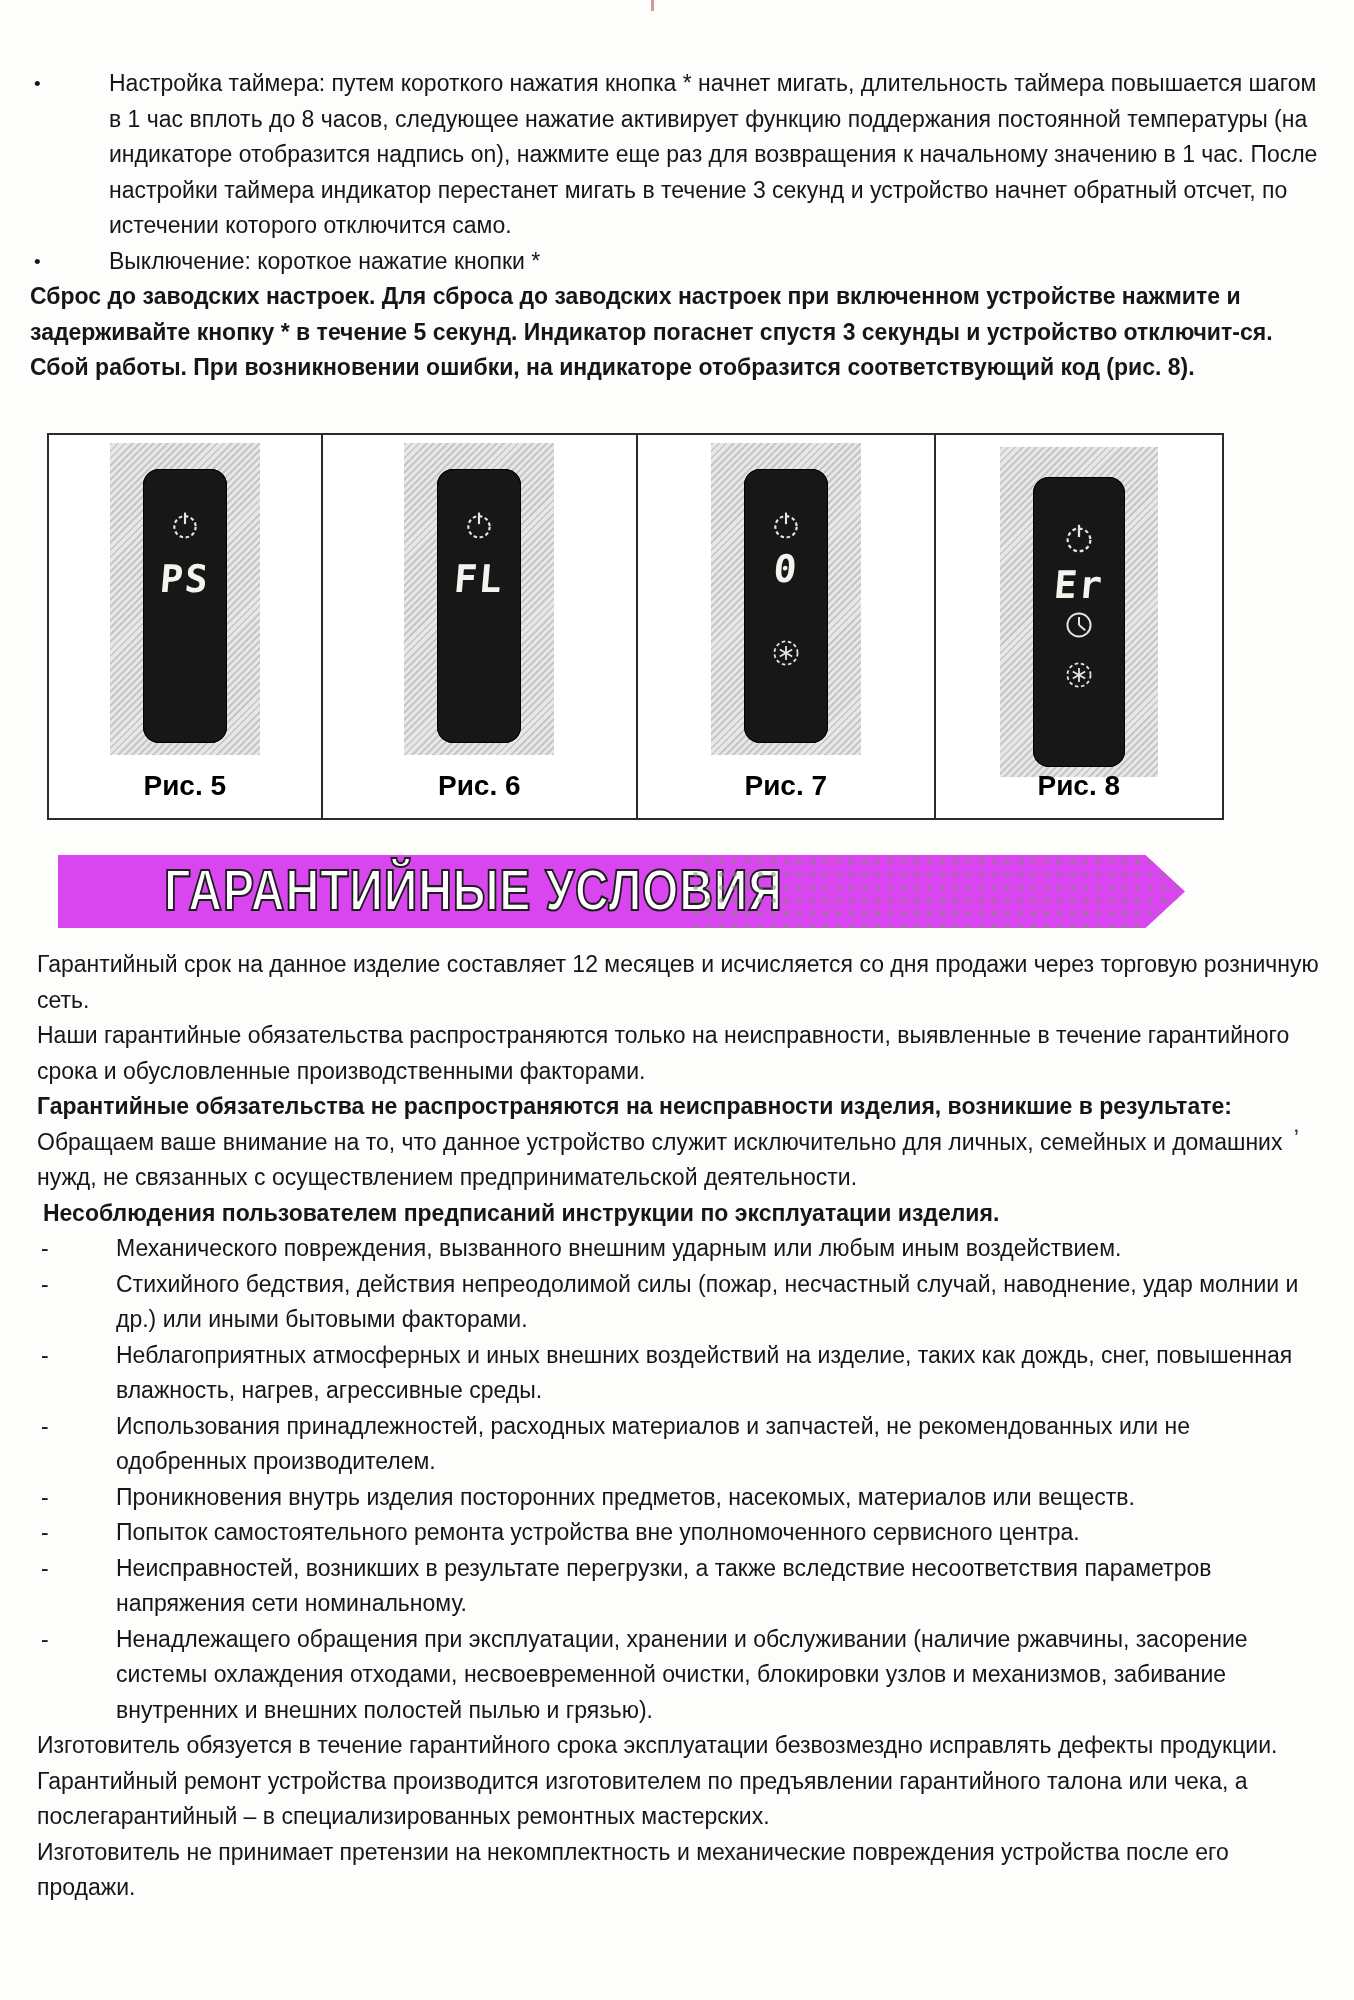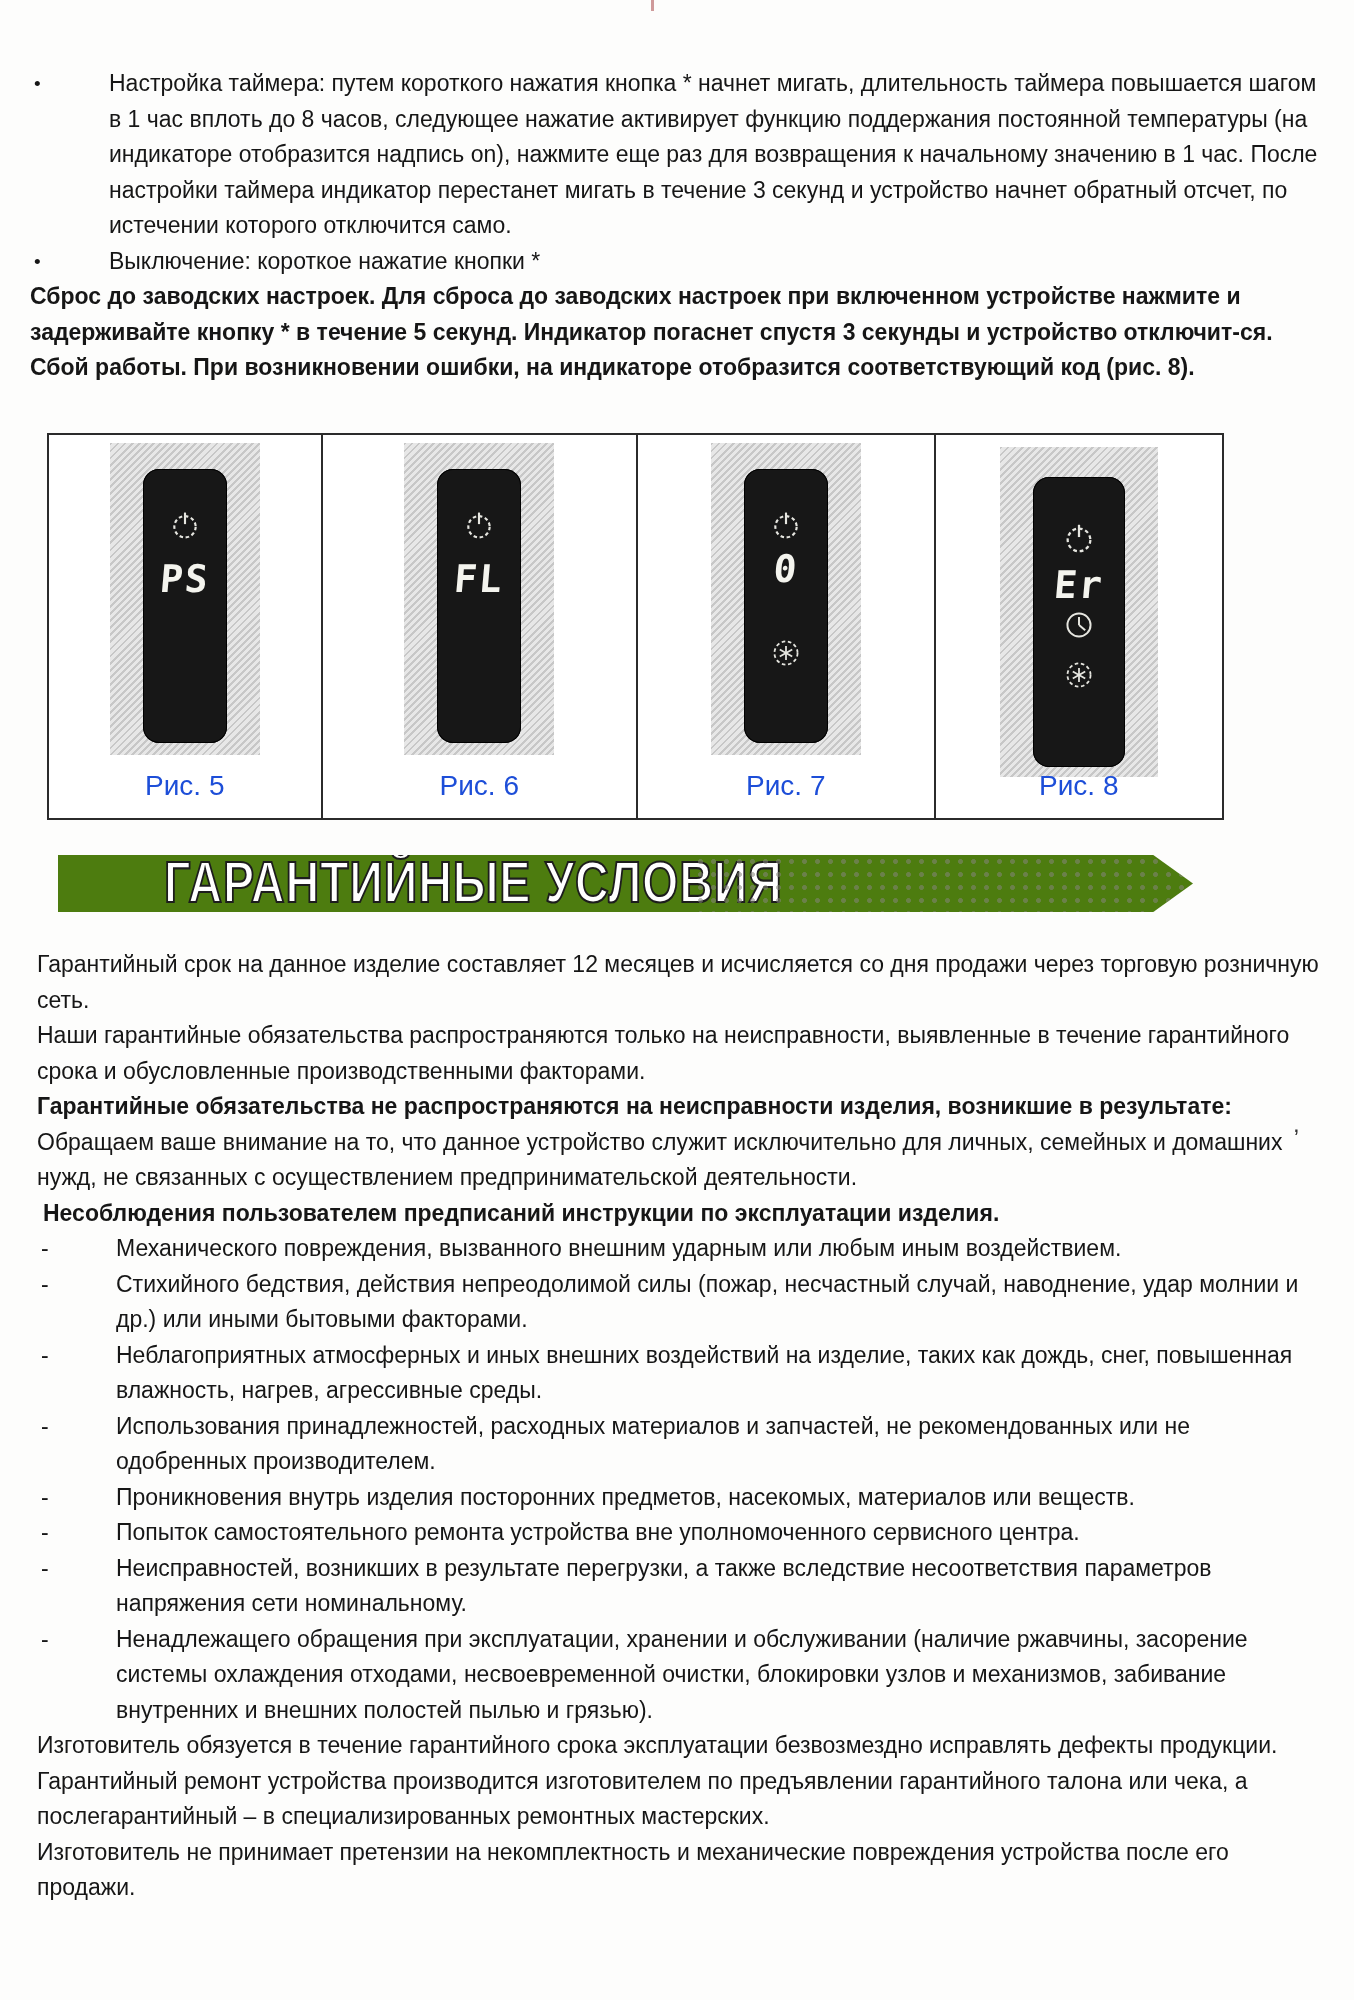--- a/index.html
+++ b/index.html
@@ -50,29 +50,28 @@
     color:#f4f4ee;transform:skewX(-5deg);letter-spacing:2px;
   }
   .col3 .code{top:78px;}
   .col3 .icon-fan{top:168px;}
   .col4 .icon-power{top:44px;}
   .col4 .code{top:86px;}
   .col4 .icon-clock{top:132px;}
   .col4 .icon-fan{top:182px;}
   .caption{
     position:absolute;bottom:16px;left:0;width:100%;text-align:center;
-    font-weight:normal;font-size:28px;color:#1d4ed8;
+    font-weight:bold;font-size:28px;color:#000000;
   }
 
   
   .banner{
-    position:absolute;left:58px;top:855px;width:1127px;height:57px;
-    background:#4d7c0f;
+    position:absolute;left:58px;top:855px;width:1127px;height:73px;
+    background:#d946ef;
     clip-path:polygon(0 0,96.5% 0,100% 50%,96.5% 100%,0 100%);
-    padding-left:8px;
   }
   .banner::after{
     content:"";position:absolute;right:0;top:0;bottom:0;width:44%;
     background-image:radial-gradient(#84847a 2.2px,rgba(0,0,0,0) 2.4px);
     background-size:13px 13px;opacity:.55;
   }
   .banner-title{
     position:absolute;left:106px;top:50%;
     transform:translateY(-53%) scaleX(.82);transform-origin:left center;
     font-size:57px;font-weight:bold;letter-spacing:1px;white-space:nowrap;

